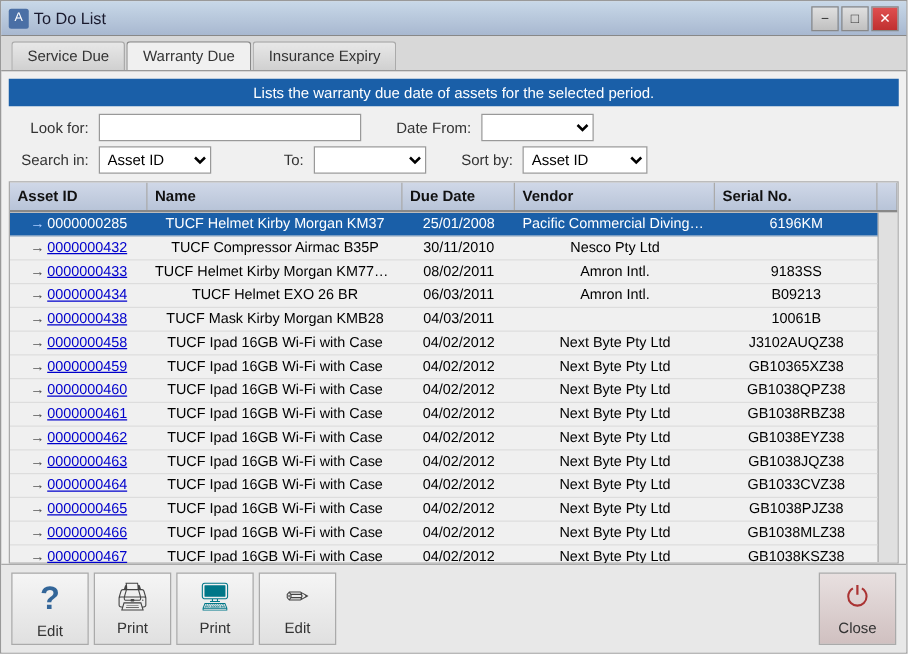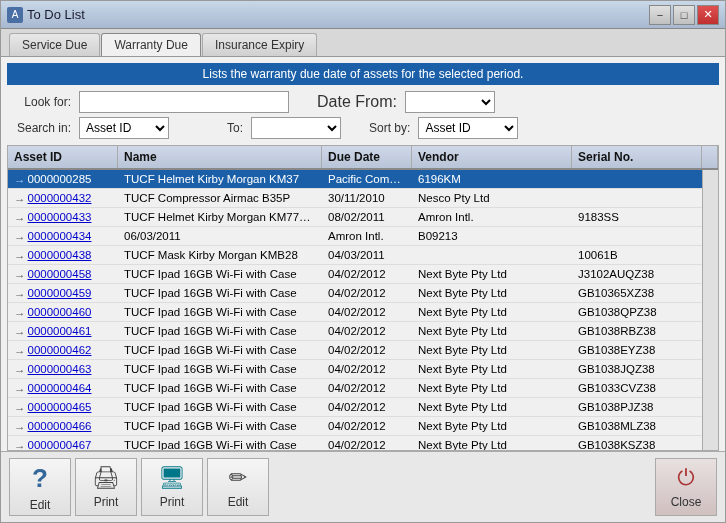--- a/index.html
+++ b/index.html
@@ -172,20 +172,21 @@
     .table-body {
       flex: 1;
       overflow-y: auto;
       overflow-x: hidden;
     }
     .table-row {
       display: grid;
       grid-template-columns: 110px 1fr 90px 160px 130px;
       border-bottom: 1px solid #ddd;
       cursor: pointer;
+      text-align: center;
     }
     .table-row.selected {
       background: #1a5fa8;
       color: white;
     }
     .td {
       padding: 3px 6px;
       font-size: 11.5px;
       overflow: hidden;
       white-space: nowrap;
@@ -264,21 +265,21 @@
     <div class="tab active">Warranty Due</div>
     <div class="tab">Insurance Expiry</div>
   </div>
 
   <div class="info-bar">Lists the warranty due date of assets for the selected period.</div>
 
   <div class="filter-area">
     <div class="filter-row">
       <span class="filter-label">Look for:</span>
       <input class="filter-input filter-input-long" type="text" style="">
-      <span style="margin-left:20px; font-size:16px; color:#333;">Date From:</span>
+      <span style="margin-left:20px; font-size:12px; color:#333;">Date From:</span>
       <select class="filter-select filter-select-med">
         <option></option>
       </select>
     </div>
     <div class="filter-row">
       <span class="filter-label">Search in:</span>
       <select class="filter-select filter-select-med">
         <option>Asset ID</option>
         <option>Name</option>
         <option>Serial No.</option>
@@ -305,20 +306,21 @@
       <div class="th">Serial No.</div>
       <div class="th"></div>
     </div>
     <div class="table-with-scroll">
       <div class="table-body" id="table-body">
       <div class="table-row selected">
     <div class="td">
       <span style="color:#aaccff;margin-right:2px;">→</span><span style="">0000000285</span>
     </div>
     <div class="td">TUCF Helmet Kirby Morgan KM37</div>
+    <div class="td">25/01/2008</div>
     <div class="td">Pacific Commercial Diving Supply</div>
     <div class="td">6196KM</div>
   </div>
           <div class="table-row">
     <div class="td">
       <span style="color:#555;margin-right:2px;">→</span><span class="id-col" style="color:#0000cc;text-decoration:underline;">0000000432</span>
     </div>
     <div class="td">TUCF Compressor Airmac B35P</div>
     <div class="td">30/11/2010</div>
     <div class="td">Nesco Pty Ltd</div>
@@ -330,20 +332,21 @@
     </div>
     <div class="td">TUCF Helmet Kirby Morgan KM77REX</div>
     <div class="td">08/02/2011</div>
     <div class="td">Amron Intl.</div>
     <div class="td">9183SS</div>
   </div>
           <div class="table-row">
     <div class="td">
       <span style="color:#555;margin-right:2px;">→</span><span class="id-col" style="color:#0000cc;">0000000434</span>
     </div>
+    <div class="td">TUCF Helmet EXO 26 BR</div>
     <div class="td">06/03/2011</div>
     <div class="td">Amron Intl.</div>
     <div class="td">B09213</div>
   </div>
           <div class="table-row">
     <div class="td">
       <span style="color:#555;margin-right:2px;">→</span><span class="id-col" style="color:#0000cc;text-decoration:underline;">0000000438</span>
     </div>
     <div class="td">TUCF Mask Kirby Morgan KMB28</div>
     <div class="td">04/03/2011</div>

